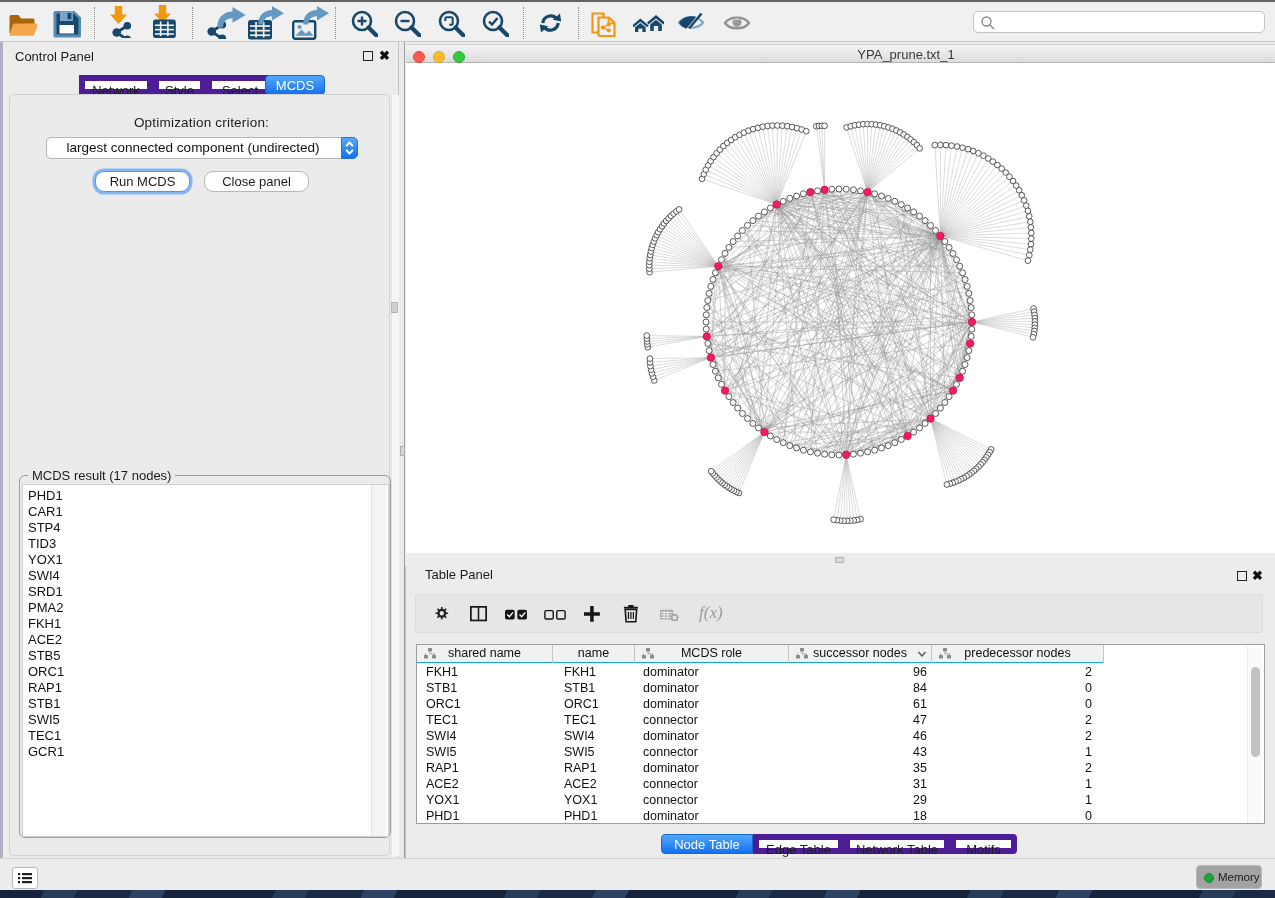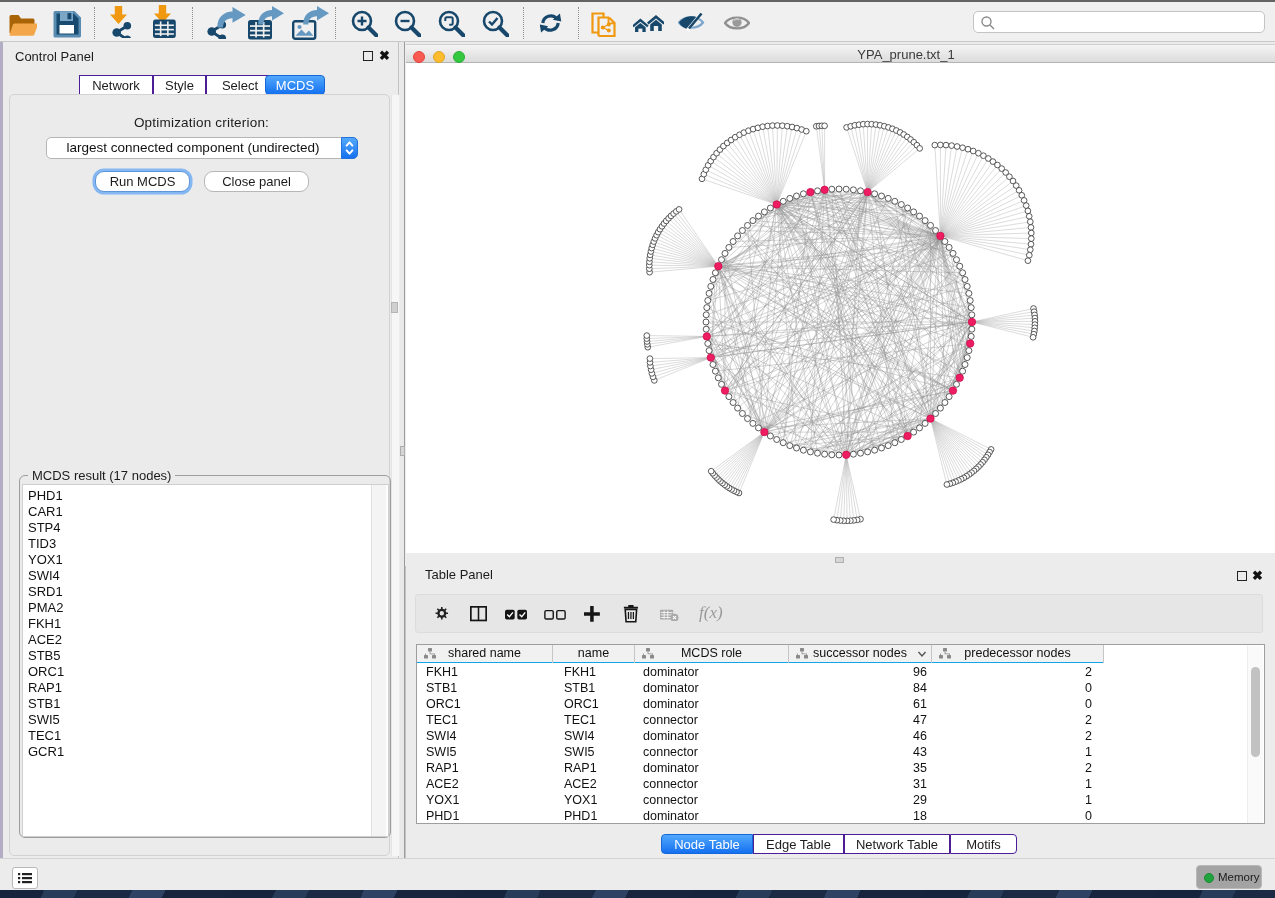--- a/index.html
+++ b/index.html
@@ -13,21 +13,21 @@
 
 #search{position:absolute;left:973px;top:9px;width:292px;height:22px;background:#fff;border:1px solid #c4c4c4;border-radius:5px}
 #search svg{position:absolute;left:6px;top:3px}
 
 #cpanel{position:absolute;left:0;top:42px;width:399px;height:816px;background:#ececec;border-right:1px solid #c2c2c2}
 #cpanel .edge{position:absolute;left:0;top:0;width:3px;height:816px;background:#b3adc4}
 #cpTitle{position:absolute;left:15px;top:7px;font-size:13px;color:#1c1c1c}
 .wbox{position:absolute;width:10px;height:10px;border:1.5px solid #222}
 .wx{position:absolute;font-size:13px;font-weight:bold;color:#111}
 #cpTabs{position:absolute;left:79px;top:33px;height:20px}
-.tab{position:absolute;top:0;height:20px;background:#fff;border:1px solid #4c1d95;font-size:13px;color:#1c1c1c;text-align:center;line-height:19px}
+.tab{position:absolute;top:0;height:20px;background:#fff;border:6px solid #4c1d95;font-size:13px;color:#1c1c1c;text-align:center;line-height:19px}
 .tabsel{background:linear-gradient(#52a8fd,#1470f0);color:#fff;border:1px solid #1668d8;border-radius:4px}
 #cpBody{position:absolute;left:9px;top:52px;width:381px;height:762px;background:#ebebeb;border:1px solid #d2d2d2;border-radius:5px}
 #optLabel{position:absolute;left:0;top:20px;width:383px;text-align:center;font-size:13.5px;color:#1c1c1c;letter-spacing:0.2px}
 #dd{position:absolute;left:36px;top:42px;width:312px;height:22px;background:#fff;border:1px solid #b5b5b5;border-radius:5px;font-size:13.5px;color:#111;line-height:20px;text-align:center;padding-right:18px}
 #dd .step{position:absolute;right:-1px;top:-1px;width:17px;height:22px;background:linear-gradient(#54a9fd,#1470f0);border-radius:0 5px 5px 0;border:1px solid #2373dd}
 .btn{position:absolute;height:21px;background:#fff;border:1px solid #b7b7b7;border-radius:9px;font-size:13px;color:#1c1c1c;text-align:center;line-height:19px}
 #runBtn{left:85px;top:76px;width:95px;box-shadow:0 0 0 2.5px #85b7f3;border-color:#5f96d9}
 #closeBtn{left:194px;top:76px;width:105px}
 #grp{position:absolute;left:9px;top:380px;width:372px;height:363px;border:1px solid #9d9d9d;border-radius:6px}
 #grpLab{position:absolute;left:8px;top:-8px;background:#ebebeb;padding:0 4px;font-size:13px;color:#1c1c1c}

